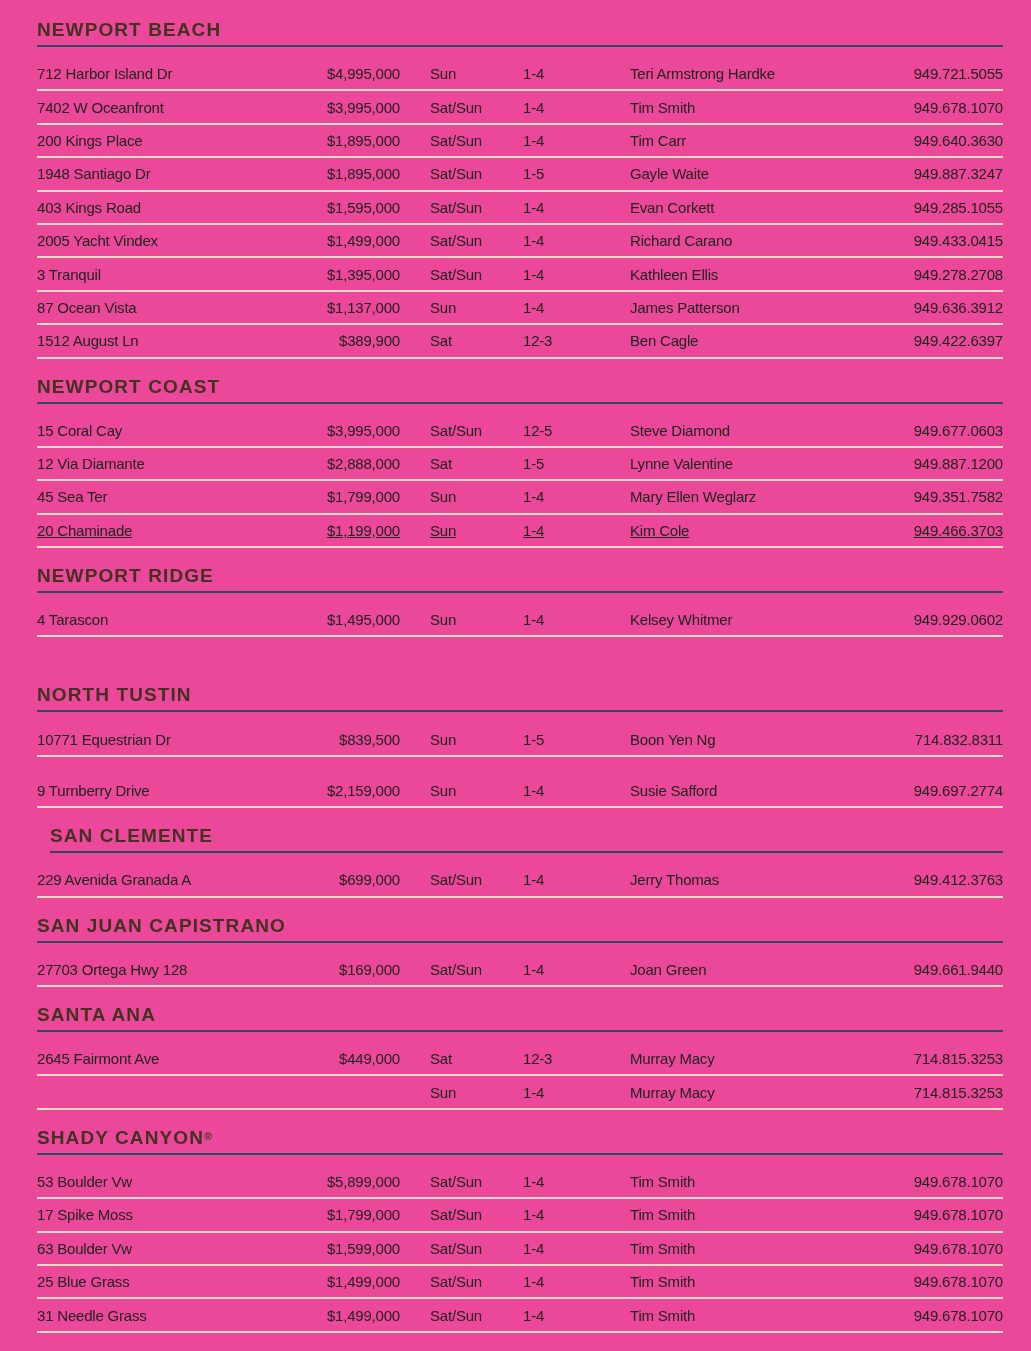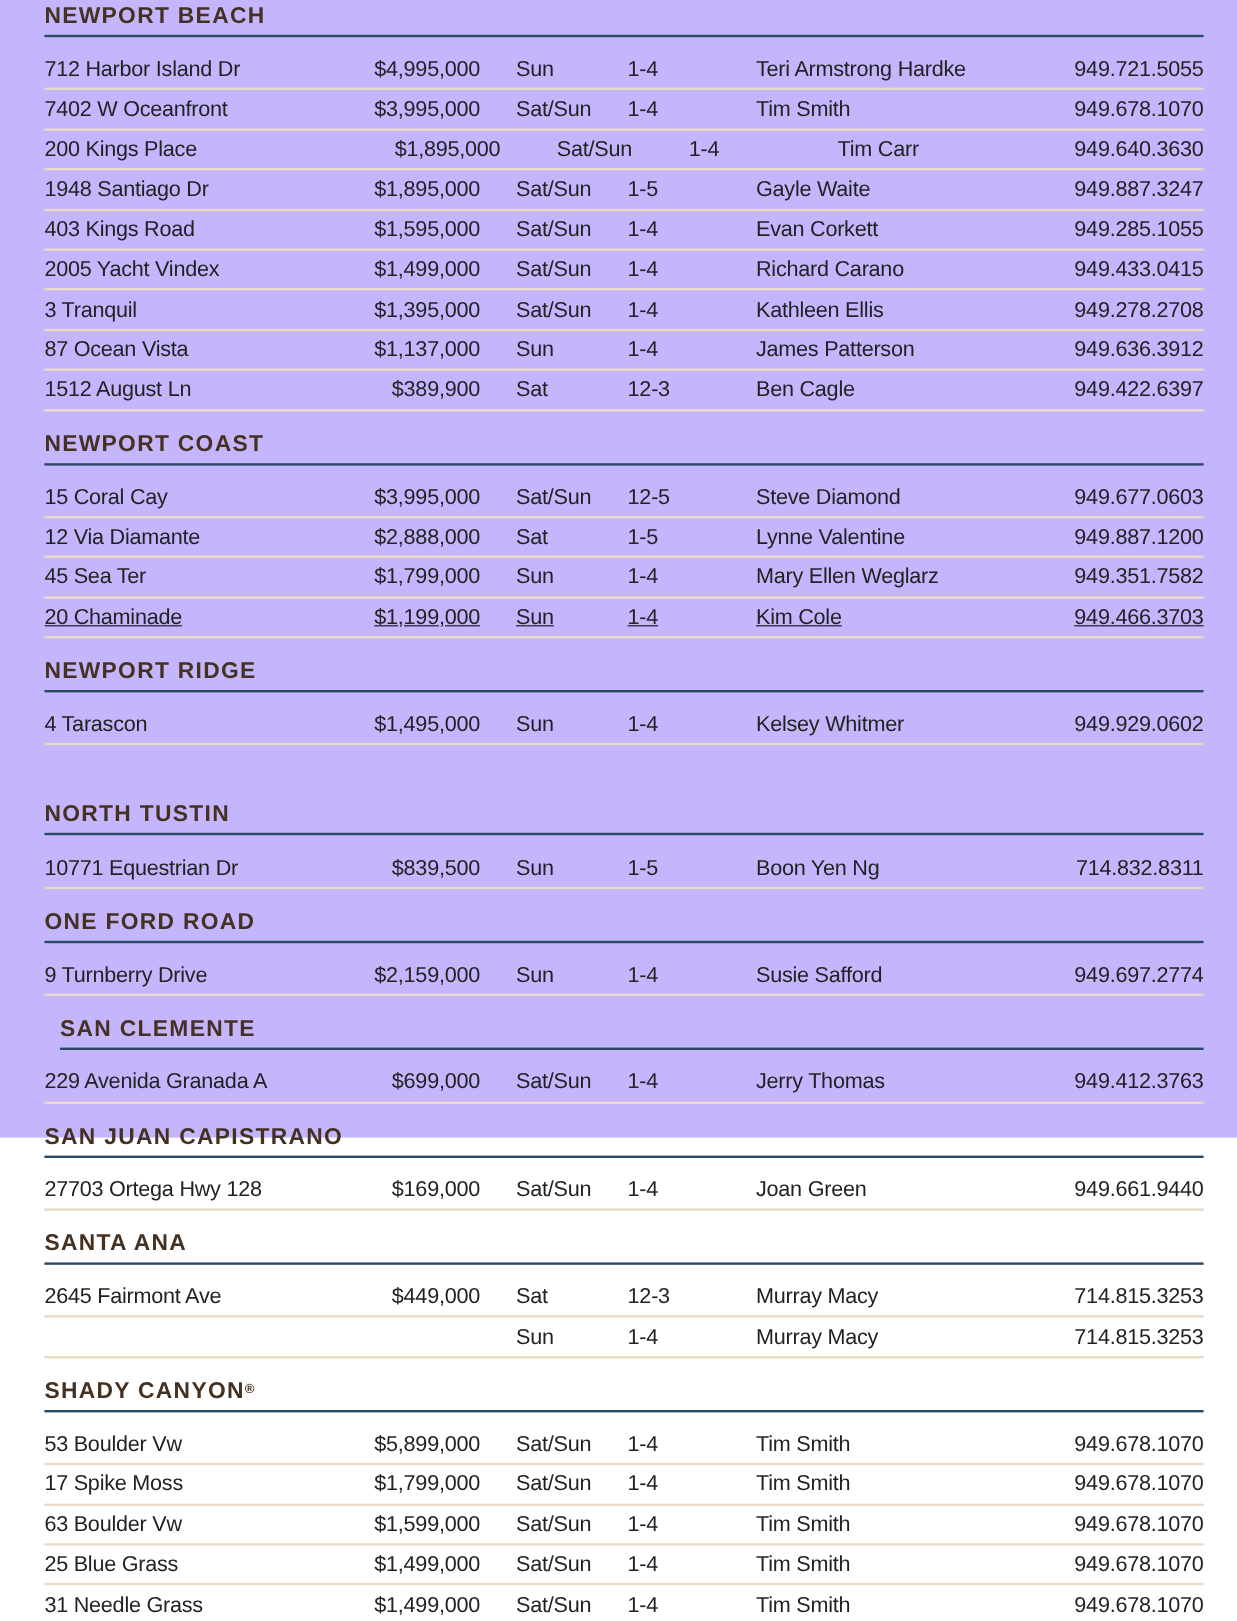--- a/index.html
+++ b/index.html
@@ -10,23 +10,23 @@
   body {
     width: 1031px;
     height: 1351px;
     overflow: hidden;
     font-family: "Liberation Sans", "DejaVu Sans", sans-serif;
     -webkit-font-smoothing: antialiased;
   }
   .page {
     box-sizing: border-box;
     width: 1031px;
-    height: 948px;
-    padding: 4px 28px 0 37px;
-    background: #c4b5fd;
+    height: 1351px;
+    padding: 20px 28px 0 37px;
+    background: #ec4899;
   }
   .section + .section {
     margin-top: 18px;
   }
   .section-title {
     margin: 0;
     font-size: 19px;
     line-height: 20px;
     font-weight: bold;
     letter-spacing: 1.1px;
@@ -43,21 +43,21 @@
     letter-spacing: 0;
   }
   .rows {
     margin-top: 11px;
   }
   .row {
     display: flex;
     align-items: center;
     height: 31.4px;
     border-bottom: 2px solid #e8dbc7;
-    font-size: 18px;
+    font-size: 15px;
     letter-spacing: -0.2px;
     color: #222222;
     white-space: nowrap;
   }
   .col-address { width: 263px; overflow: hidden; }
   .col-price   { width: 100px; text-align: right; }
   .col-day     { width: 93px;  margin-left: 30px; }
   .col-time    { width: 107px; }
   .col-agent   { flex: 1; overflow: hidden; }
   .col-phone   { width: 130px; text-align: right; }
@@ -80,21 +80,21 @@
 
   <div class="row" style="border-bottom-color: rgb(232, 219, 199); color: rgb(34, 34, 34);">
     <span class="col-address">7402 W Oceanfront</span>
     <span class="col-price">$3,995,000</span>
     <span class="col-day">Sat/Sun</span>
     <span class="col-time">1-4</span>
     <span class="col-agent">Tim Smith</span>
     <span class="col-phone">949.678.1070</span>
   </div>
 
-  <div class="row" style="border-bottom-color: rgb(232, 219, 199); color: rgb(34, 34, 34); gap: 17px;">
+  <div class="row" style="border-bottom-color: rgb(232, 219, 199); color: rgb(34, 34, 34);">
     <span class="col-address">200 Kings Place</span>
     <span class="col-price">$1,895,000</span>
     <span class="col-day">Sat/Sun</span>
     <span class="col-time">1-4</span>
     <span class="col-agent">Tim Carr</span>
     <span class="col-phone">949.640.3630</span>
   </div>
 
   <div class="row" style="border-bottom-color: rgb(232, 219, 199); color: rgb(34, 34, 34);">
     <span class="col-address">1948 Santiago Dr</span>
@@ -215,21 +215,20 @@
     <span class="col-price">$839,500</span>
     <span class="col-day">Sun</span>
     <span class="col-time">1-5</span>
     <span class="col-agent">Boon Yen Ng</span>
     <span class="col-phone">714.832.8311</span>
   </div>
 </div>
   </section>
 
   <section class="section">
-    <h2 class="section-title" style="color: rgb(69, 49, 34); border-bottom-color: rgb(43, 74, 99);"><span>ONE FORD ROAD</span><span class="reg"></span></h2>
     <div class="rows">
   <div class="row" style="border-bottom-color: rgb(232, 219, 199); color: rgb(34, 34, 34);">
     <span class="col-address">9 Turnberry Drive</span>
     <span class="col-price">$2,159,000</span>
     <span class="col-day">Sun</span>
     <span class="col-time">1-4</span>
     <span class="col-agent">Susie Safford</span>
     <span class="col-phone">949.697.2774</span>
   </div>
 </div>

